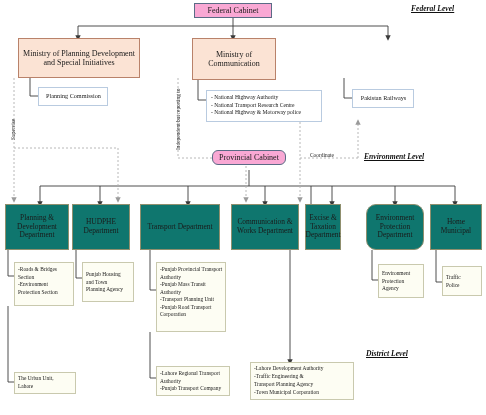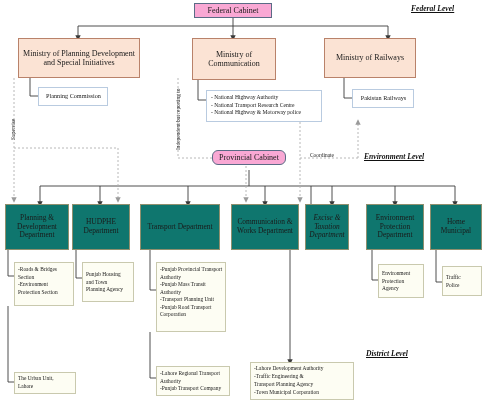--- a/index.html
+++ b/index.html
@@ -183,21 +183,20 @@
   <div class="box cabinet" style="left:194px;top:3px;width:78px;height:15px;">Federal Cabinet</div>
 
   <div class="box federal" style="left:18px;top:38px;width:122px;height:40px;">Ministry of Planning Development and Special Initiatives</div>
   <div class="box subfed center" style="left:38px;top:87px;width:70px;height:19px;">Planning Commission</div>
 
   <div class="box federal" style="left:192px;top:38px;width:84px;height:42px;">Ministry of Communication</div>
   <div class="box subfed" style="left:206px;top:90px;width:116px;height:32px;">-  National Highway Authority
 -  National Transport Research Centre
 -  National Highway &amp; Motorway police</div>
 
-  <div class="box federal" style="left:324px;top:38px;width:92px;height:40px;">Ministry of Railways</div>
   <div class="box subfed center" style="left:352px;top:89px;width:62px;height:19px;">Pakistan Railways</div>
 
   <div class="box cabinet" style="left:212px;top:150px;width:74px;height:15px;border-radius:6px;">Provincial Cabinet</div>
 
   <div class="vcap" style="left:10px;top:140px;transform:rotate(-90deg);">Supervise</div>
   <div class="vcap" style="left:175px;top:150px;transform:rotate(-90deg);">Independent but reporting to</div>
   <div class="coord-cap" style="left:310px;top:152px;">Coordinate</div>
 
   <div class="box dept" style="left:5px;top:204px;width:64px;height:46px;">Planning &amp; Development Department</div>
   <div class="box subdept" style="left:14px;top:262px;width:60px;height:44px;">-Roads &amp; Bridges
@@ -219,23 +218,23 @@
   Authority
 -Transport Planning Unit
 -Punjab Road Transport
   Corporation</div>
   <div class="box subdept mid" style="left:156px;top:366px;width:74px;height:30px;">-Lahore Regional Transport
   Authority
 -Punjab Transport Company</div>
 
   <div class="box dept" style="left:231px;top:204px;width:68px;height:46px;">Communication &amp; Works Department</div>
 
-  <div class="box dept" style="left:305px;top:204px;width:44px;height:46px;font-style:italic;">Excise &amp; Taxation Department</div>
-
-  <div class="box dept" style="left:366px;top:204px;width:58px;height:46px;">Environment Protection Department</div>
+  <div class="box dept" style="left:305px;top:204px;width:36px;height:46px;">Excise &amp; Taxation Department</div>
+
+  <div class="box dept" style="left:366px;top:204px;width:58px;height:46px;border-radius:10px;">Environment Protection Department</div>
   <div class="box subdept mid" style="left:378px;top:264px;width:46px;height:34px;">Environment
 Protection
 Agency</div>
 
   <div class="box dept" style="left:430px;top:204px;width:52px;height:46px;">Home Municipal</div>
   <div class="box subdept mid" style="left:442px;top:266px;width:40px;height:30px;">Traffic
 Police</div>
 
   <div class="box district" style="left:250px;top:362px;width:104px;height:38px;">-Lahore Development Authority
 -Traffic Engineering &amp;

